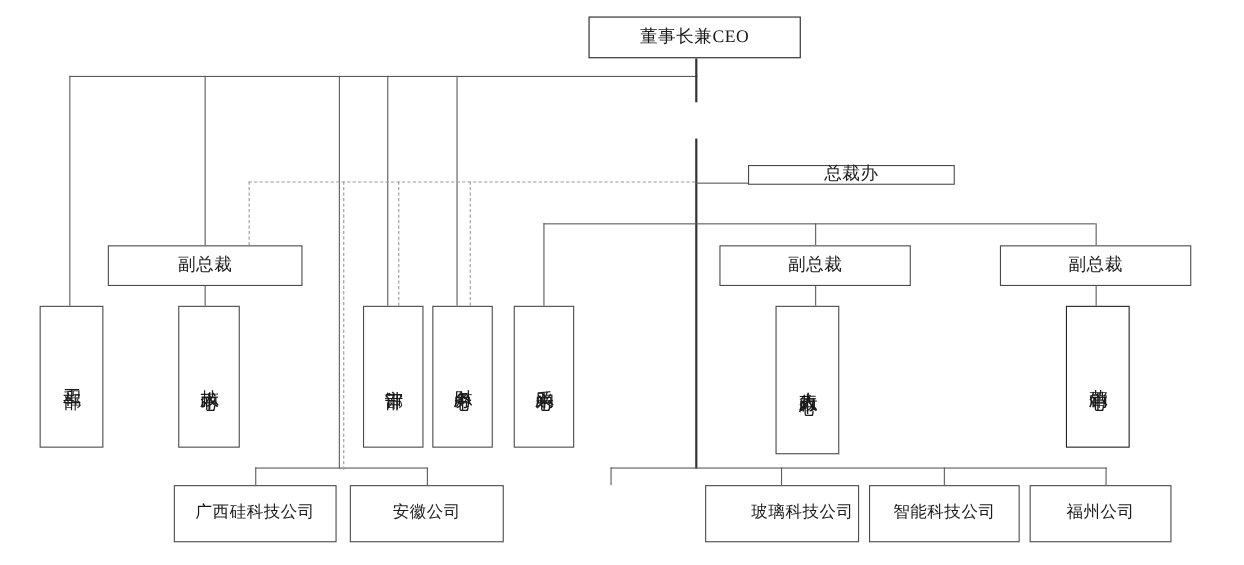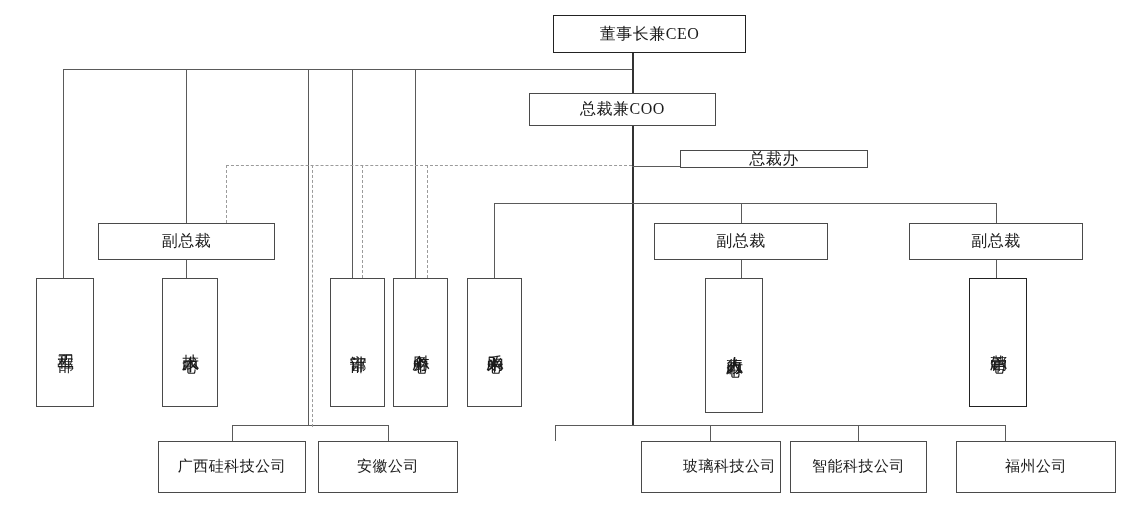--- a/index.html
+++ b/index.html
@@ -125,27 +125,24 @@
   <div class="line v" style="left:710px; top:425px; height:16px;"></div>
   <div class="line v" style="left:858px; top:425px; height:16px;"></div>
   <div class="line v" style="left:1005px; top:425px; height:16px;"></div>
 
   <div class="dash h" style="left:226px; top:165px; width:406px;"></div>
   <div class="dash v" style="left:226px; top:165px; height:58px;"></div>
   <div class="dash v" style="left:312px; top:165px; height:262px;"></div>
   <div class="dash v" style="left:362px; top:165px; height:113px;"></div>
   <div class="dash v" style="left:427px; top:165px; height:113px;"></div>
 
-  <div class="node h emph" style="left:535px; top:15px; width:193px; height:38px;margin-left:18px;">
+  <div class="node h emph" style="left:535px; top:15px; width:193px; height:38px;">
     <span class="label">董事长兼CEO</span>
   </div>
 
-  <div class="node h" style="left:529px; top:93px; width:187px; height:33px;">
-    <span class="label">总裁兼COO</span>
-  </div>
 
   <div class="node h" style="left:680px; top:150px; width:188px; height:18px;">
     <span class="label">总裁办</span>
   </div>
 
   <div class="node h" style="left:98px; top:223px; width:177px; height:37px;">
     <span class="label">副总裁</span>
   </div>
 
   <div class="node h" style="left:654px; top:223px; width:174px; height:37px;">
@@ -194,17 +191,17 @@
 
 
   <div class="node h sm" style="left:641px; top:441px; width:140px; height:52px;padding-left:37px;">
     <span class="label">玻璃科技公司</span>
   </div>
 
   <div class="node h sm" style="left:790px; top:441px; width:137px; height:52px;">
     <span class="label">智能科技公司</span>
   </div>
 
-  <div class="node h sm" style="left:936px; top:441px; width:160px; height:52px;margin-left:20px;">
+  <div class="node h sm" style="left:936px; top:441px; width:129px; height:52px;">
     <span class="label">福州公司</span>
   </div>
 
 </div>
 
 </body></html>

